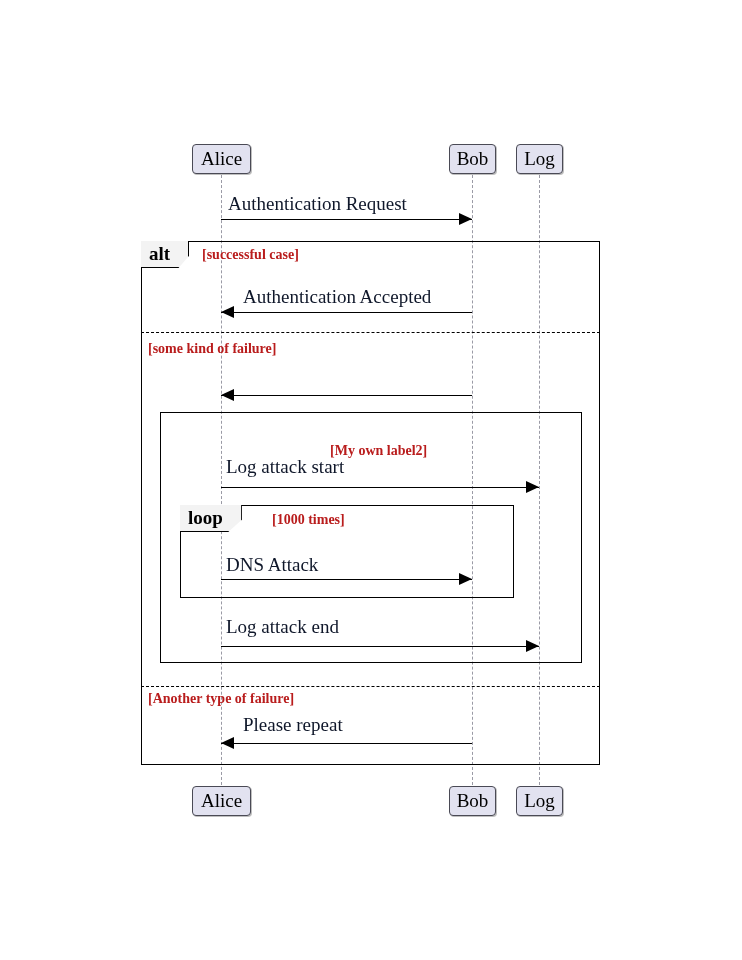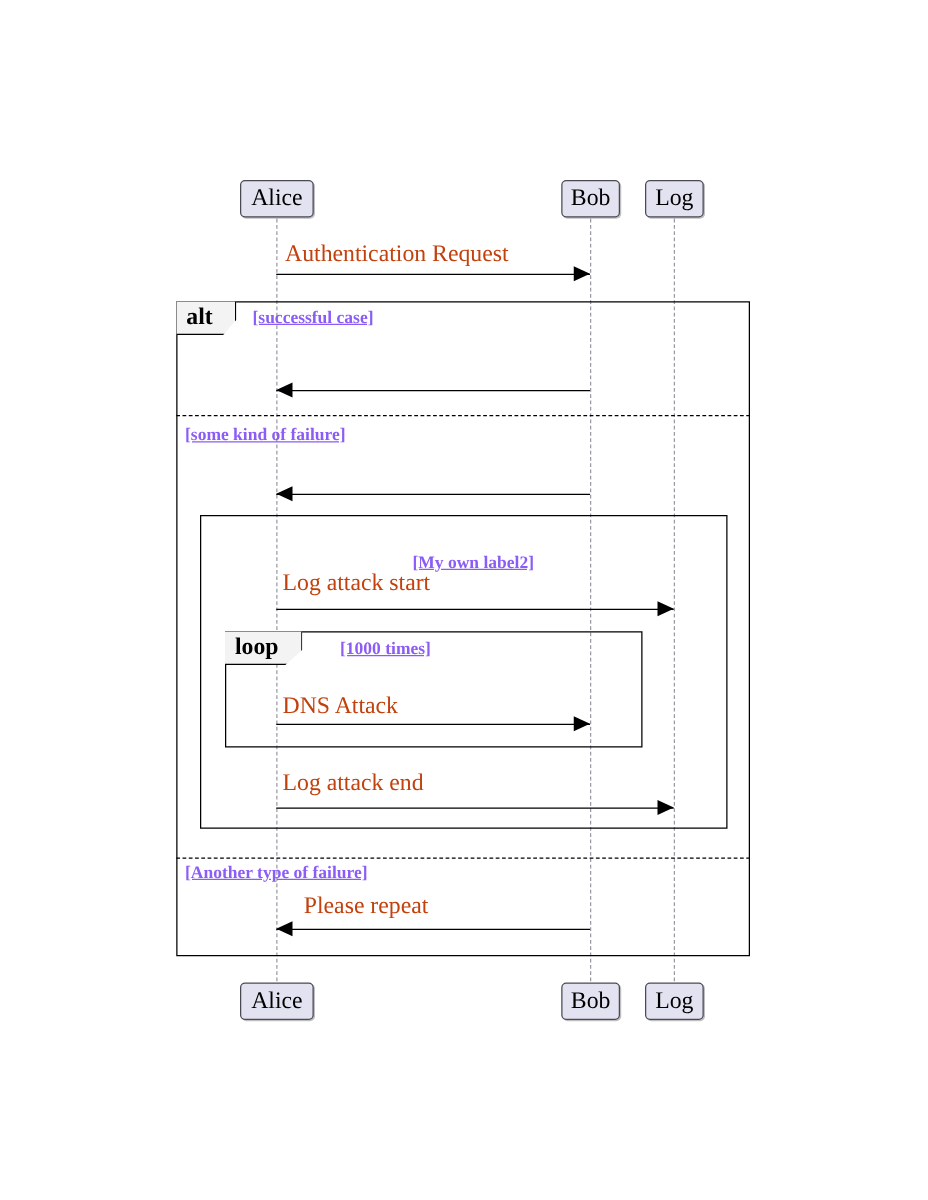--- a/index.html
+++ b/index.html
@@ -68,23 +68,22 @@
     padding: 2px 18px 2px 8px;
     color: #000;
     
     clip-path: polygon(0 0, 100% 0, 100% 55%, 78% 100%, 0 100%);
   }
   .frag-label {
     position: absolute;
     font-weight: bold;
     font-size: 14px;
     line-height: 16px;
-    color: #8b5cf6;
+    color: #b91c1c;
     white-space: nowrap;
-    text-decoration: underline;
   }
 
   
   .msg-line {
     position: absolute;
     height: 0;
     border-top: 1.6px solid #000;
   }
   .arrow-head {
     position: absolute;
@@ -98,21 +97,21 @@
   }
   .arrow-left {
     border-top: 6px solid transparent;
     border-bottom: 6px solid transparent;
     border-right: 13px solid #000;
   }
   .msg-text {
     position: absolute;
     font-size: 19px;
     line-height: 22px;
-    color: #c2410c;
+    color: #0f172a;
     white-space: nowrap;
   }
 </style>
 </head>
 <body>
 
 <div id="diagram">
 
   <div class="lifeline" style="left:221px; top:175px; height:610px;"></div>
   <div class="lifeline" style="left:472px; top:175px; height:610px;"></div>
@@ -133,20 +132,21 @@
   <div class="fragment" style="left:141px; top:241px; width:459px; height:524px;"></div>
   <div class="frag-tab" style="left:141px; top:241px;">alt</div>
   <div class="frag-label" style="left:202px; top:247px;">[successful case]</div>
 
   <div class="frag-divider" style="left:141px; top:332px; width:459px;"></div>
   <div class="frag-label" style="left:148px; top:341px;">[some kind of failure]</div>
 
   <div class="frag-divider" style="left:141px; top:686px; width:459px;"></div>
   <div class="frag-label" style="left:148px; top:691px;">[Another type of failure]</div>
 
+  <div class="msg-text" style="left:243px; top:286px;">Authentication Accepted</div>
   <div class="msg-line" style="left:221px; top:312px; width:251px;"></div>
   <div class="arrow-head arrow-left" style="left:221px; top:306px;"></div>
 
   <div class="msg-line" style="left:221px; top:395px; width:251px;"></div>
   <div class="arrow-head arrow-left" style="left:221px; top:389px;"></div>
 
   <div class="fragment" style="left:160px; top:412px; width:422px; height:251px;"></div>
   <div class="frag-label" style="left:330px; top:443px;">[My own label2]</div>
 
   <div class="msg-text" style="left:226px; top:456px;">Log attack start</div>

